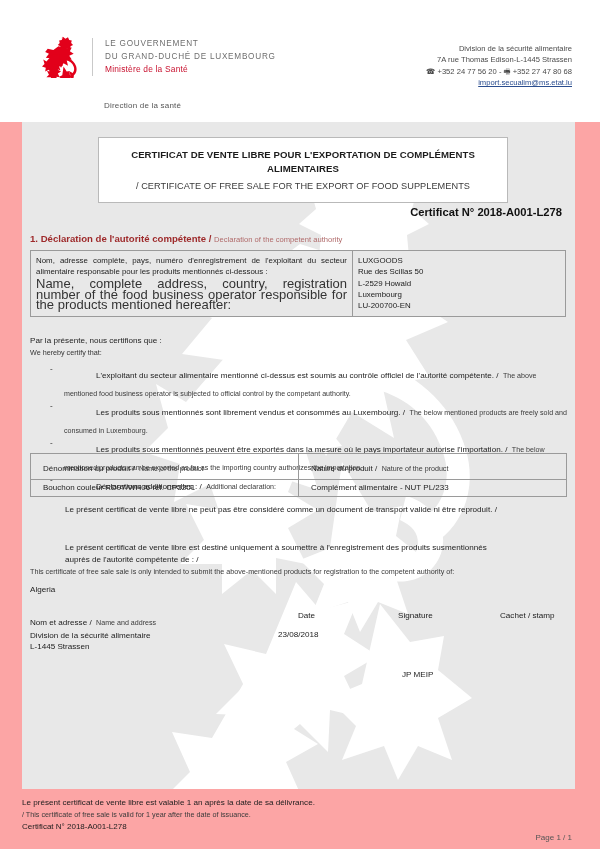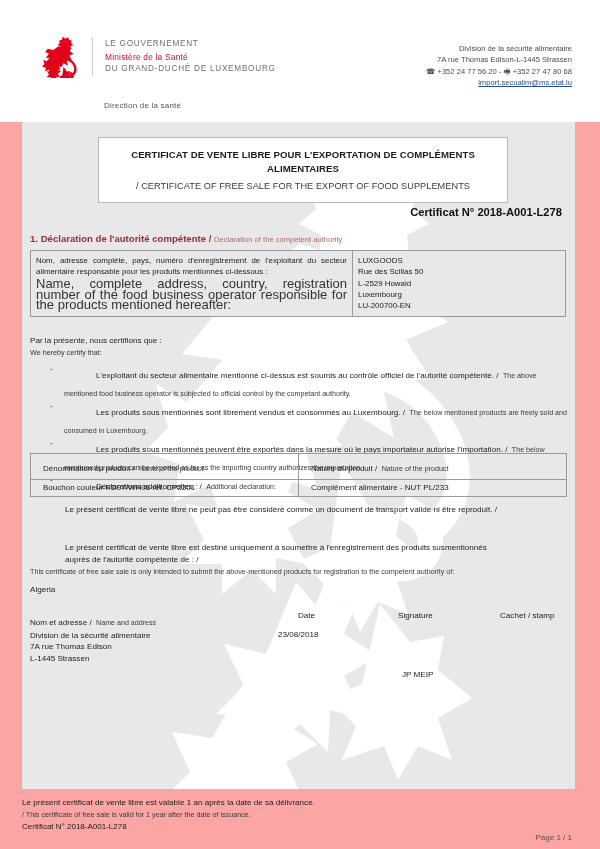--- a/index.html
+++ b/index.html
@@ -200,22 +200,22 @@
           <path d="M16 30 l-9 10 -5 -3 2 7 -4 4 6 2 -1 6 6 -3 2 6 5 -5 4 5 1 -7 6 2 -2 -6 6 -1 -4 -5 5 -4 -7 -2 1 -7z"></path>
           <path d="M40 34 c6 2 12 7 14 14 2 7 -1 13 -6 16 l-2 -4 c4 -2 6 -7 4 -12 -2 -6 -7 -9 -12 -10z"></path>
           <path d="M44 56 c4 1 7 5 6 9 -1 4 -5 6 -9 5 l1 -4 c2 1 4 0 4 -2 0 -2 -1 -3 -3 -4z"></path>
           <path d="M20 44 l-6 12 -6 -1 3 6 -4 4 7 0 0 5 5 -4 4 4 0 -6 5 1 -3 -6 5 -3 -5 -3 2 -5z"></path>
           <path d="M34 48 l-2 14 -5 2 4 4 -2 5 6 -2 2 5 3 -5 5 2 -2 -6 5 -3 -5 -4 1 -5 -5 1z"></path>
         </g>
       </svg>
       <div class="logo-divider"></div>
       <div class="gov-lines">
         <div class="gov-line">LE GOUVERNEMENT</div>
+        <div class="gov-line">DU GRAND-DUCHÉ DE LUXEMBOURG</div>
         <div class="gov-line ministry">Ministère de la Santé</div>
-        <div class="gov-line">DU GRAND-DUCHÉ DE LUXEMBOURG</div>
       </div>
     </div>
     <div class="direction">Direction de la santé</div>
 
     <div class="contact">
       <div>Division de la sécurité alimentaire</div>
       <div>7A rue Thomas Edison-L-1445 Strassen</div>
       <div>
         <span class="ico">☎</span>
         <span>+352 24 77 56 20 -</span>
@@ -337,21 +337,20 @@
           <div class="col-name">
             <span class="sig-lbl-fr">Nom et adresse /</span>
             <span class="sig-lbl-en">Name and address</span>
           </div>
           <div class="col-date sig-lbl-fr">Date</div>
           <div class="col-sign sig-lbl-fr">Signature</div>
           <div class="col-stamp sig-lbl-fr">Cachet / stamp</div>
         </div>
         <div class="sig-body">
           <div class="addr-line">Division de la sécurité alimentaire</div>
-          <div class="addr-line">7A rue Thomas Edison</div>
           <div class="addr-line">L-1445 Strassen</div>
           <div class="date-val">23/08/2018</div>
           <div class="initials">JP MEIP</div>
         </div>
       </div>
 
     </div>
   </div>
 
   <div class="footer">

